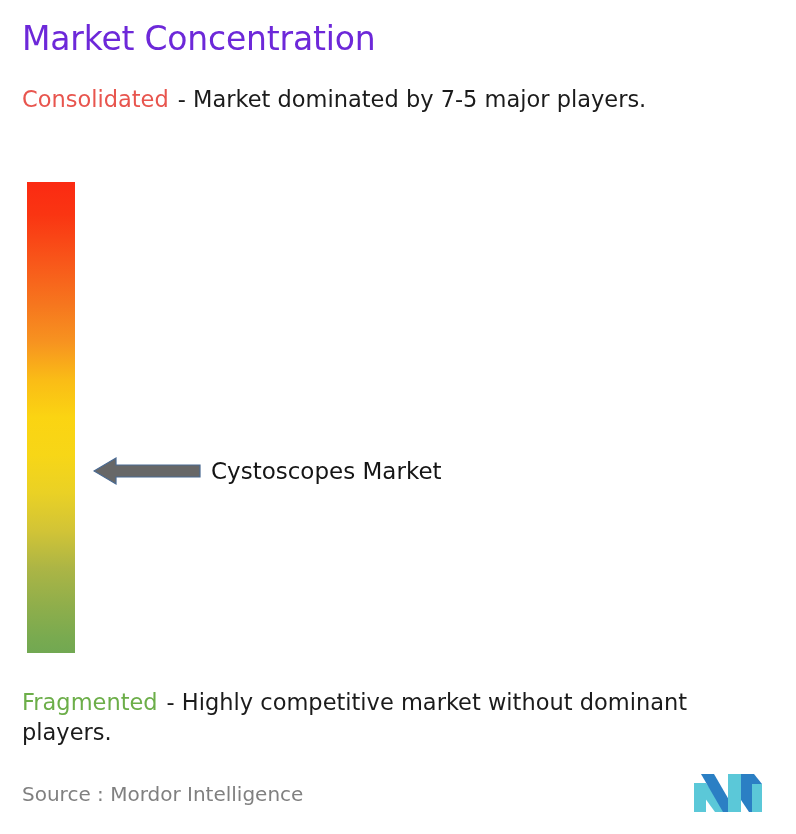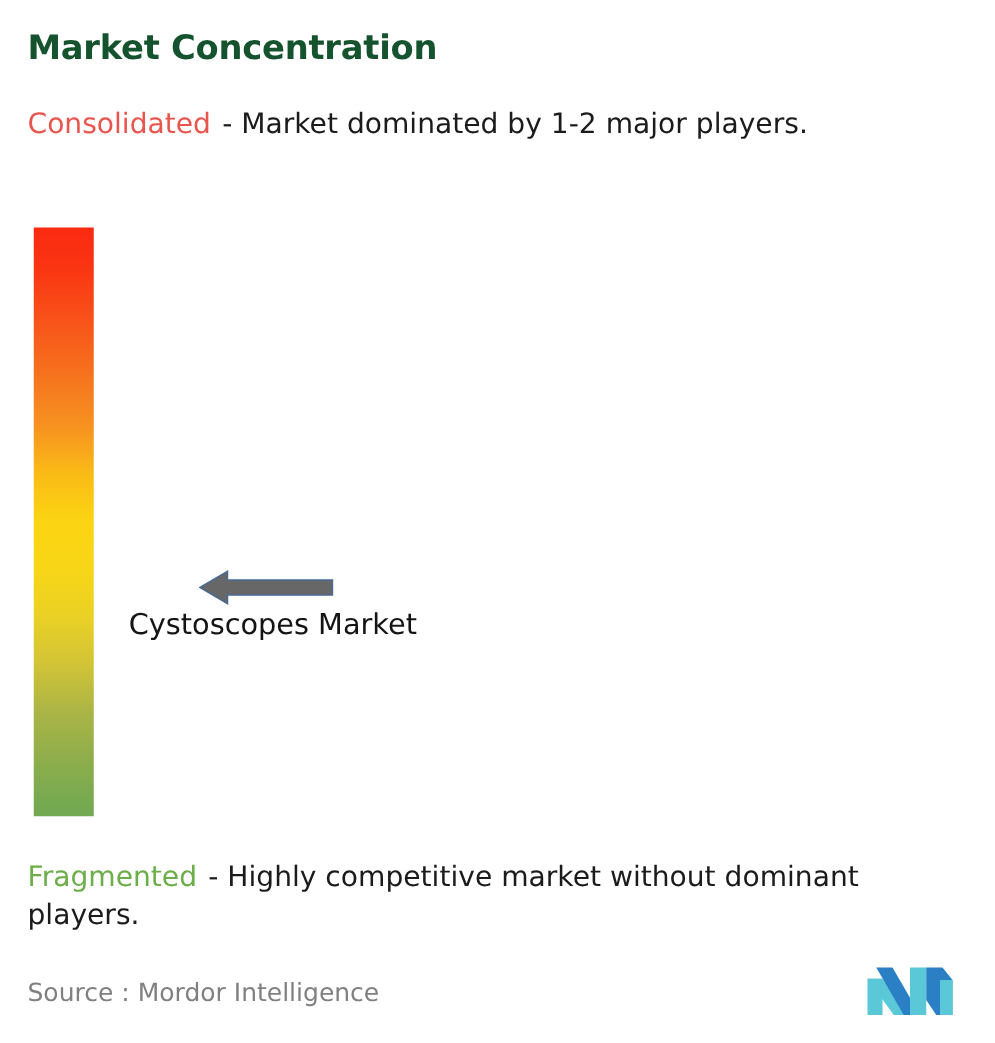--- a/index.html
+++ b/index.html
@@ -19,24 +19,24 @@
     position: absolute;
     inset: 0;
     background: #ffffff;
   }
 
   
   #page-title {
     position: absolute;
     left: 22px;
     top: 22px;
-    font-size: 27px;
+    font-size: 33px;
     line-height: 34px;
-    color: #14532d;
-    font-weight: 700;
+    color: #6d28d9;
+    font-weight: 400;
     letter-spacing: -0.2px;
     white-space: nowrap;
   }
 
   
   #legend-consolidated {
     position: absolute;
     left: 22px;
     top: 84px;
     width: 752px;
@@ -78,21 +78,20 @@
   }
 
   
   #market-pointer {
     position: absolute;
     left: 93px;
     top: 454px;
     height: 34px;
     display: flex;
     align-items: center;
-    flex-direction: column;
   }
   #market-pointer .arrow-icon {
     width: 108px;
     height: 32px;
     display: block;
     flex: 0 0 auto;
   }
   #market-pointer .pointer-label {
     margin-left: 10px;
     font-size: 23px;
@@ -136,21 +135,21 @@
   #brand-logo svg { display: block; width: 100%; height: 100%; }
 </style>
 </head>
 <body>
 
 <div class="page">
 
   <div id="page-title">Market Concentration</div>
 
   <div id="legend-consolidated">
-    <span class="term">Consolidated</span><span class="term-gap"></span><span>- Market dominated by 1-2 major players.</span>
+    <span class="term">Consolidated</span><span class="term-gap"></span><span>- Market dominated by 7-5 major players.</span>
   </div>
 
   <div id="concentration-bar"></div>
 
   <div id="market-pointer">
     <svg class="arrow-icon" viewBox="0 0 108 32">
       <polygon points="1,16 23,3 23,10 107,10 107,22 23,22 23,29" fill="#676767" stroke="#4a6a92" stroke-width="1.2" stroke-linejoin="miter"></polygon>
     </svg>
     <span class="pointer-label">Cystoscopes Market</span>
   </div>

